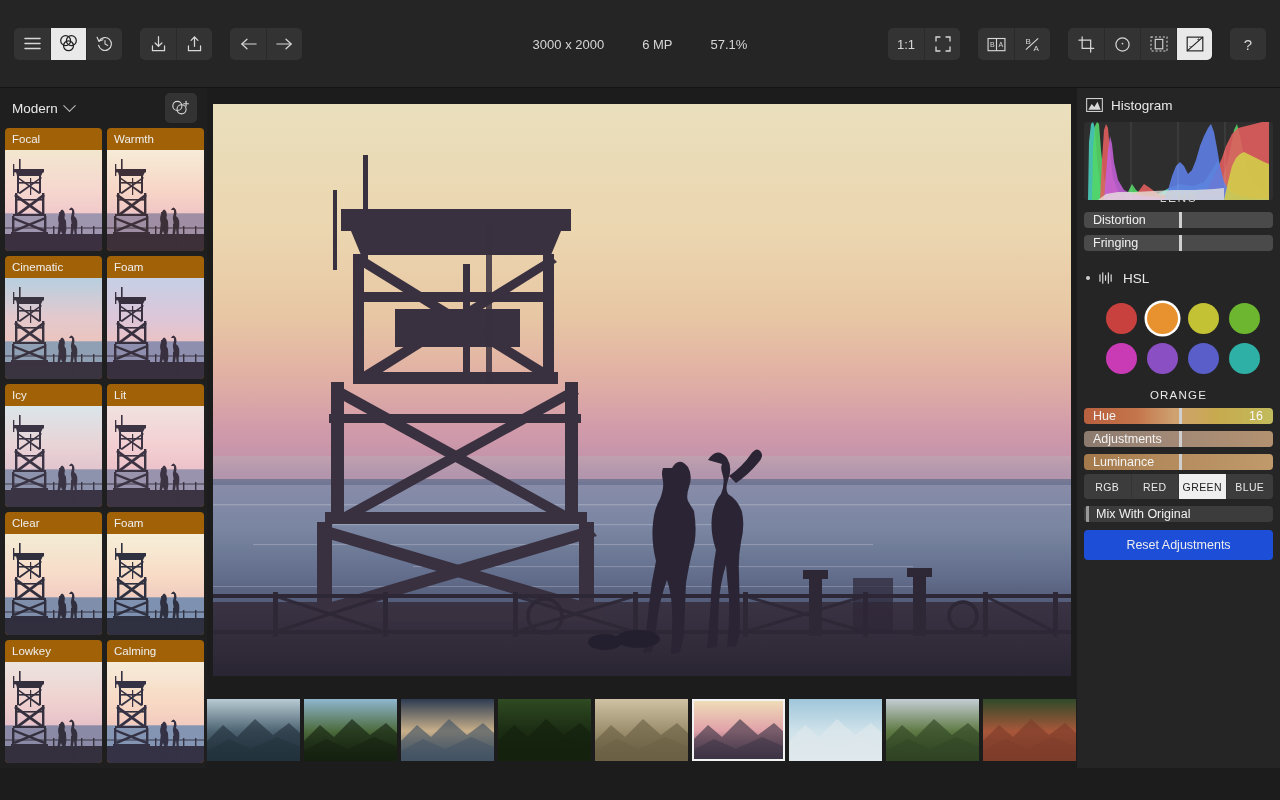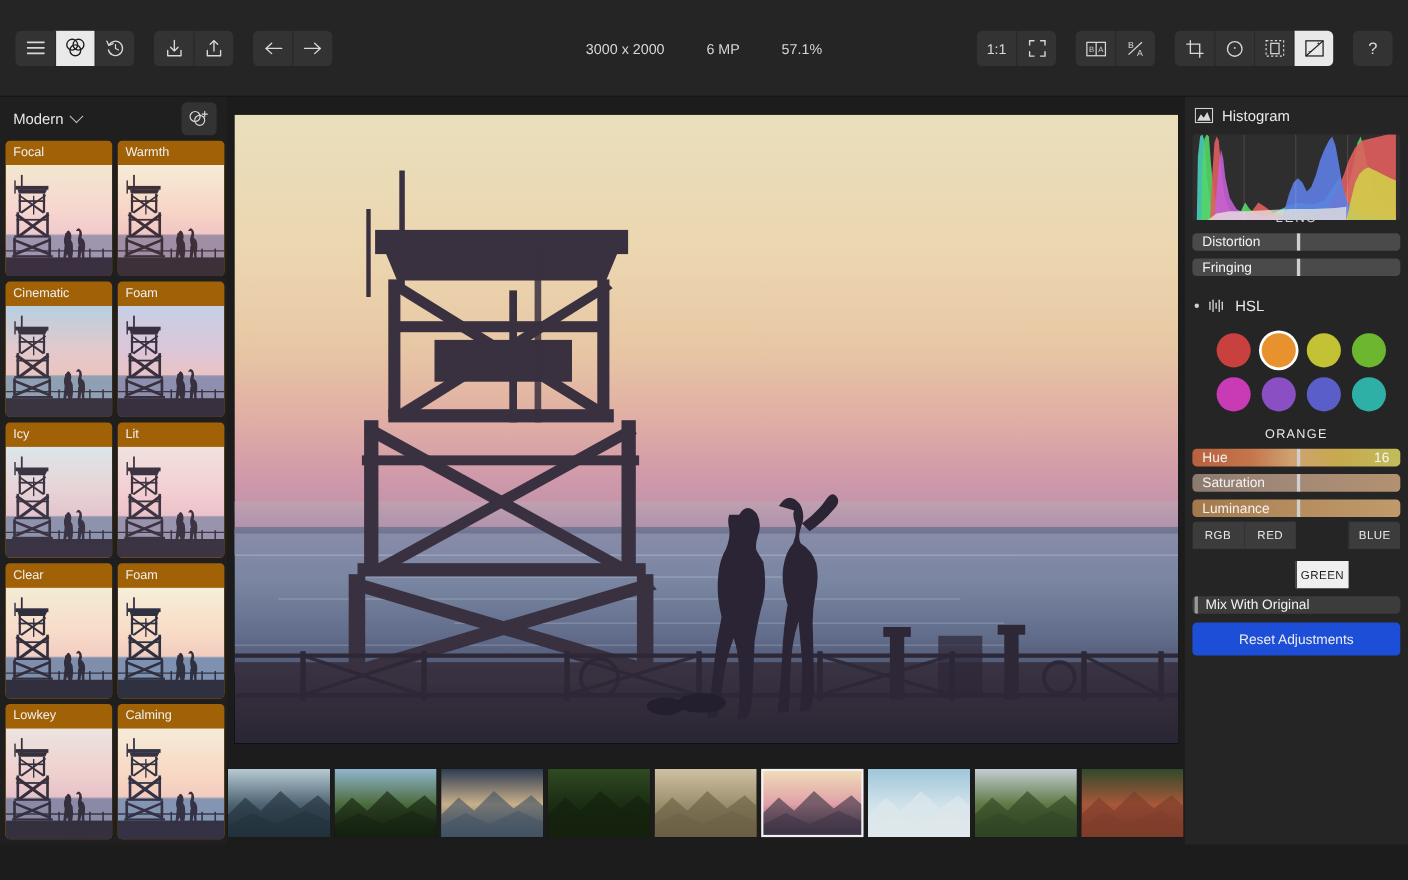--- a/index.html
+++ b/index.html
@@ -143,21 +143,21 @@
     color:#e9e9e9; margin:13px 0 6px;
   }
 
   .tabs-row { display:flex; width:189px; border-radius:4px; overflow:hidden; margin-top:4px; }
   .tab {
     flex:1; height:25px; background:#3c3c3c; color:#e9e9e9;
     font-size:10.5px; letter-spacing:.4px; display:flex; align-items:center;
     justify-content:center; cursor:pointer;
   }
   .tab + .tab { border-left:1px solid #343434; }
-  .tab.active { background:#efefef; color:#1d1d1d;margin-top:36px; }
+  .tab.active { background:#efefef; color:#1d1d1d; }
 
   .btn-wide {
     width:189px; height:30px; background:#1d4ed8; border-radius:4px;
     display:flex; align-items:center; justify-content:center;
     font-size:12.5px; color:#ededed; margin-top:8px; cursor:pointer;
   }
 
   
   .bottombar { position:absolute; left:0; bottom:0; width:1280px; height:32px; background:#1c1c1c; }
 </style>
@@ -1163,21 +1163,21 @@
       </div>
     <div class="sel-color-name">ORANGE</div>
     <div id="hsl-sliders">
         <div class="sld" style="background: linear-gradient(90deg, rgb(185, 96, 63) 0%, rgb(196, 117, 74) 28%, rgb(207, 162, 113) 48%, rgb(199, 169, 78) 70%, rgb(194, 188, 92) 100%);">
           <span class="handle" style="left:50%"></span>
               <span class="lbl">Hue</span>
           <span class="val">16</span>
         </div>
         <div class="sld" style="background: linear-gradient(90deg, rgb(139, 122, 110) 0%, rgb(160, 136, 119) 40%, rgb(179, 145, 112) 100%);">
           <span class="handle" style="left:50%"></span>
-              <span class="lbl">Saturation</span>
+              <span class="lbl">Adjustments</span>
         </div>
         <div class="sld" style="background: linear-gradient(90deg, rgb(163, 121, 75) 0%, rgb(179, 138, 92) 40%, rgb(192, 154, 107) 100%); padding-left: 32px;">
           <span class="handle" style="left:50%"></span>
               <span class="lbl">Luminance</span>
         </div>
       </div>
 
 
     <div class="tabs-row" id="curve-tabs">
         <div class="tab">RGB</div>

